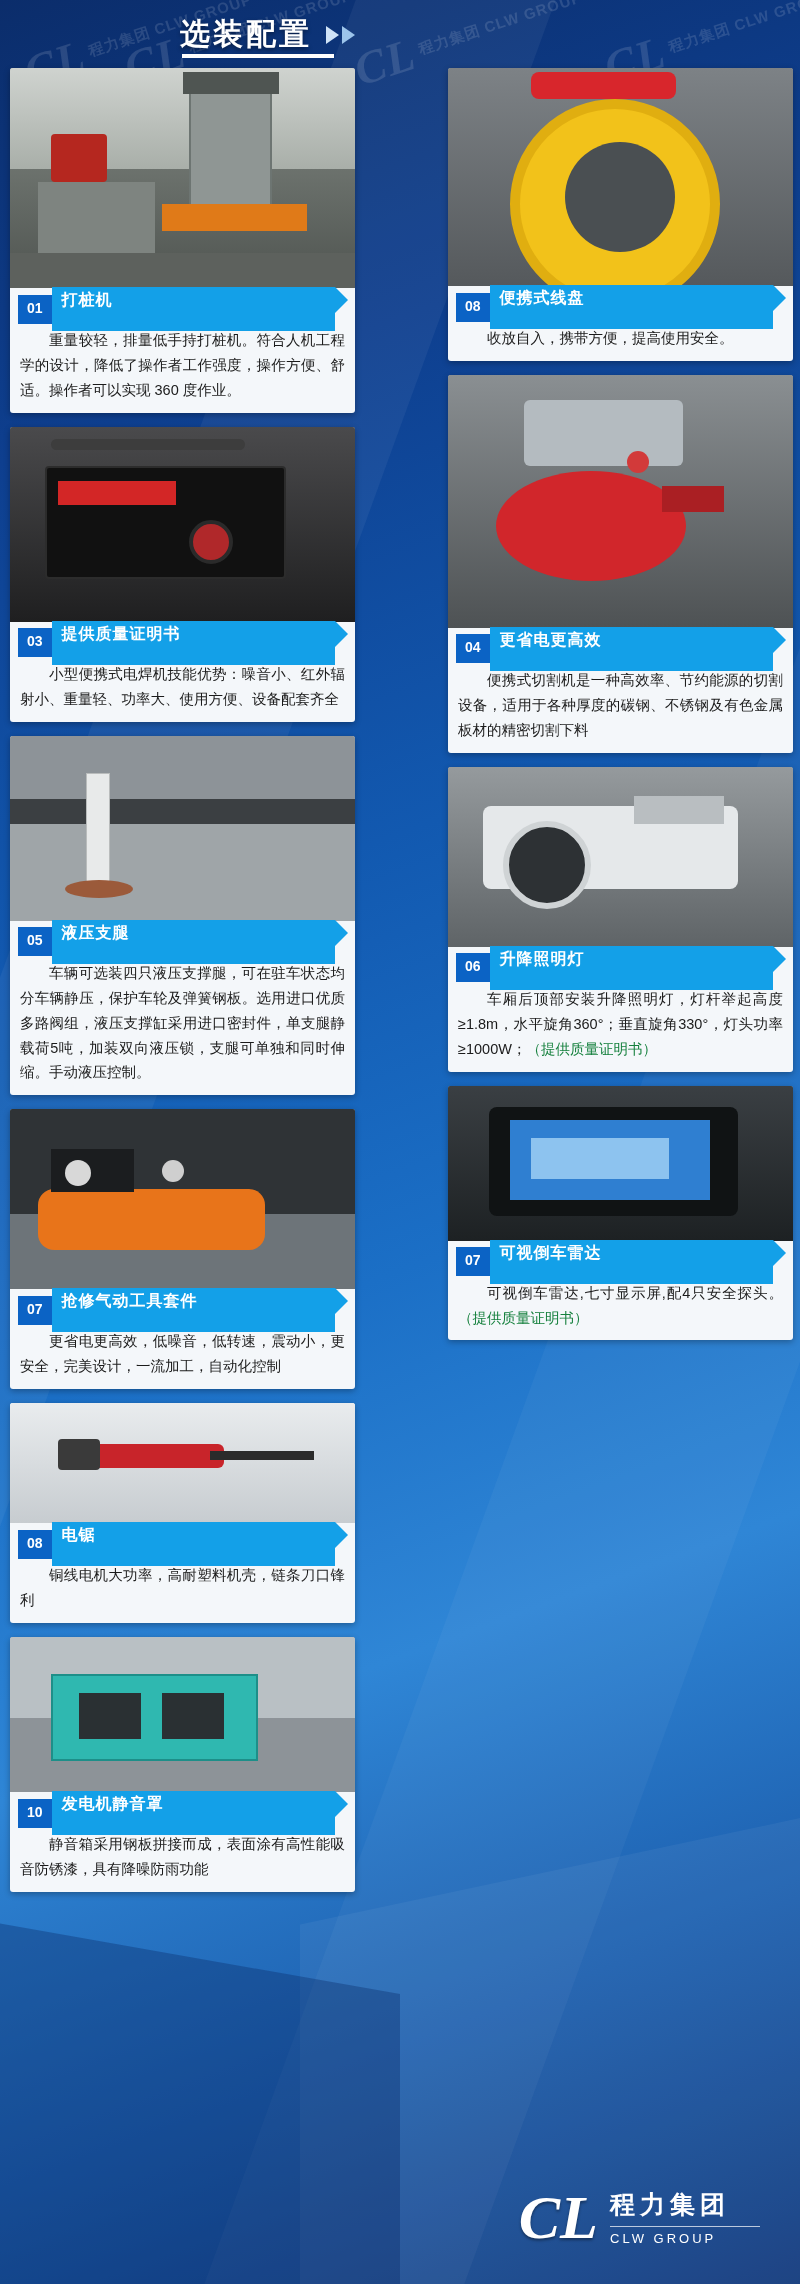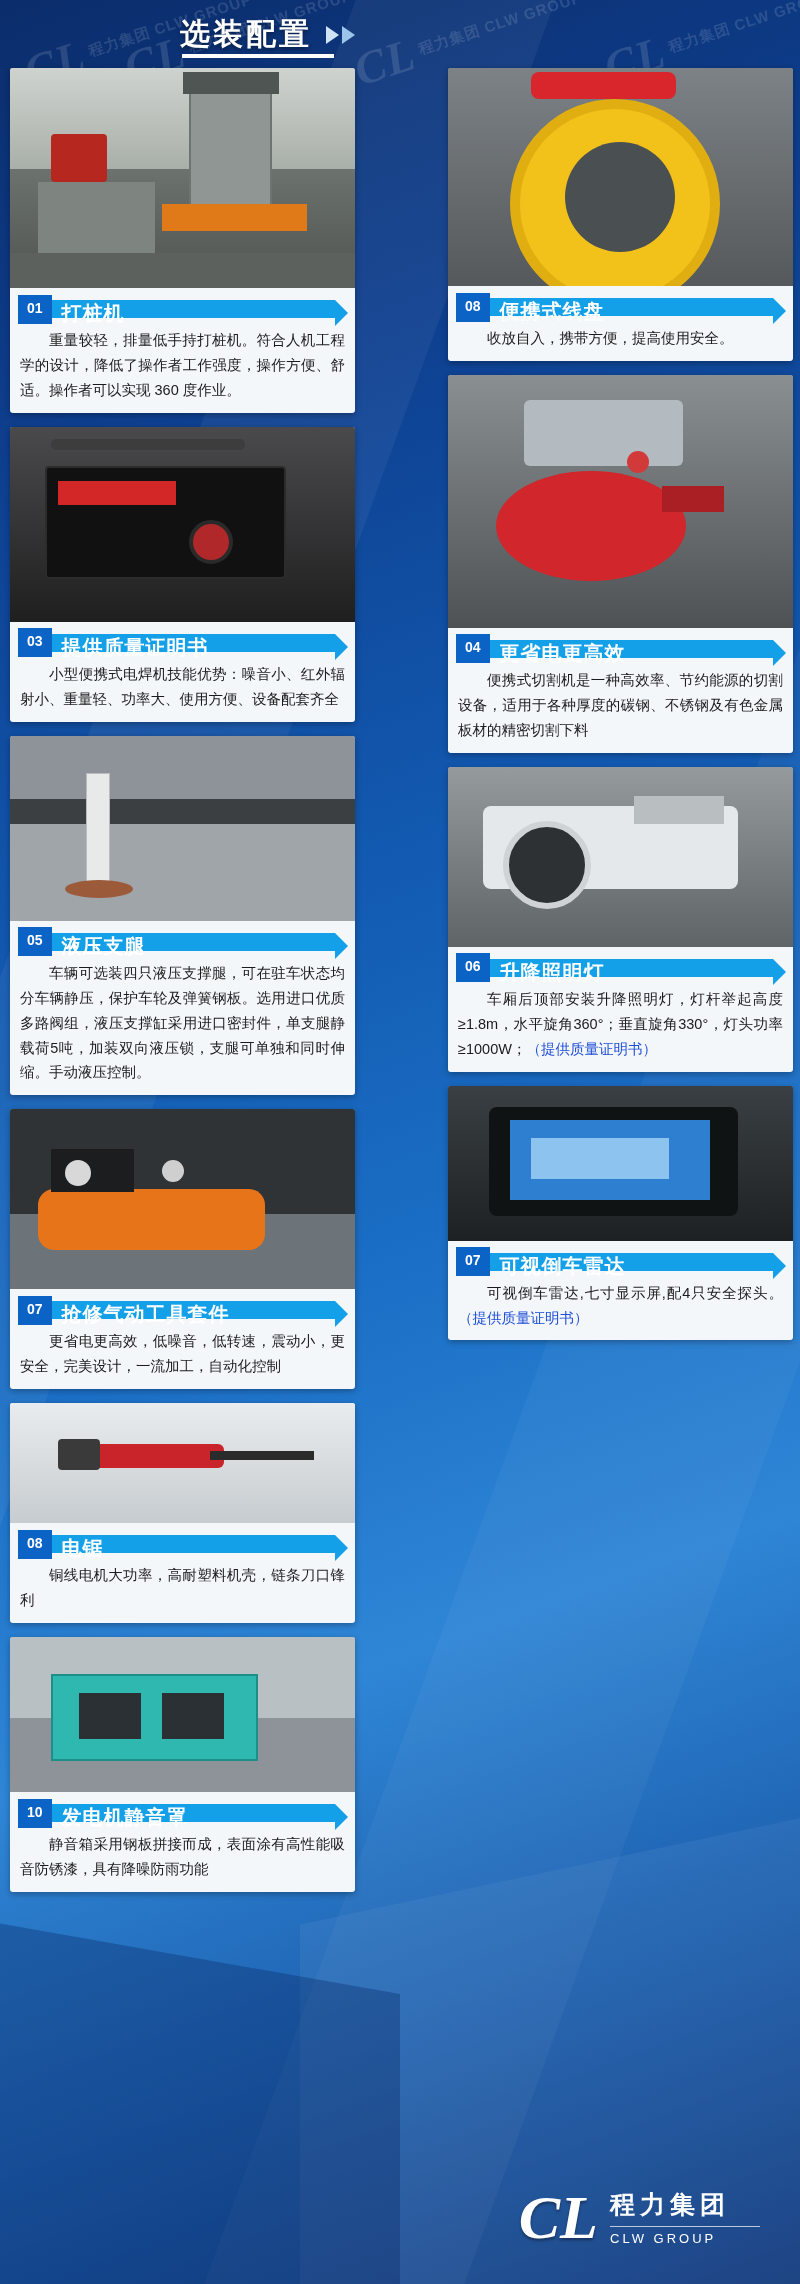--- a/index.html
+++ b/index.html
@@ -125,23 +125,23 @@
     font-weight: bold;
     padding: 0 9px;
     height: 29px;
     line-height: 26px;
     z-index: 2;
   }
   .banner .name {
     flex: 1;
     background: #13a0e8;
     color: #ffffff;
-    font-size: 20px;
-    font-weight: bold;
-    height: 18px;
+    font-size: 16px;
+    font-weight: bold;
+    height: 44px;
     line-height: 26px;
     padding-left: 10px;
     letter-spacing: 1px;
     position: relative;
   }
   .banner .name::after {
     content: "";
     position: absolute;
     right: -13px; top: 0;
     width: 0; height: 0;
@@ -150,21 +150,21 @@
     border-left: 13px solid #13a0e8;
   }
   .desc {
     color: #1b1b1b;
     font-size: 14.5px;
     line-height: 1.72;
     padding: 2px 10px 10px 10px;
     text-align: justify;
     text-indent: 2em;
   }
-  .desc .hl { color: #1d4ed8; }
+  .desc .hl { color: #15803d; }
 
   
   .ph-inner { position: absolute; inset: 0; overflow: hidden; }
   .mach1 { background: linear-gradient(180deg,#8d8f8c 0%,#6f7570 40%,#4f5450 100%); }
   .mach2 { background: linear-gradient(180deg,#5f5f5f 0%,#4a4a4a 100%); }
   .mach3 { background: linear-gradient(180deg,#9aa0a3 0%,#6d7376 100%); }
 
   .blob { position: absolute; border-radius: 50%; }
   .rect { position: absolute; }
 

